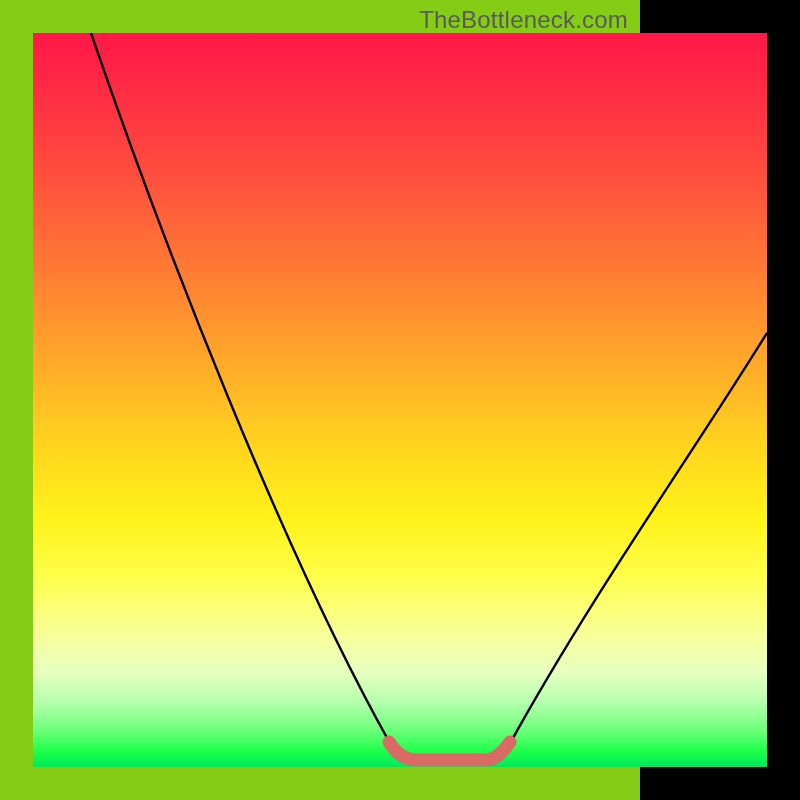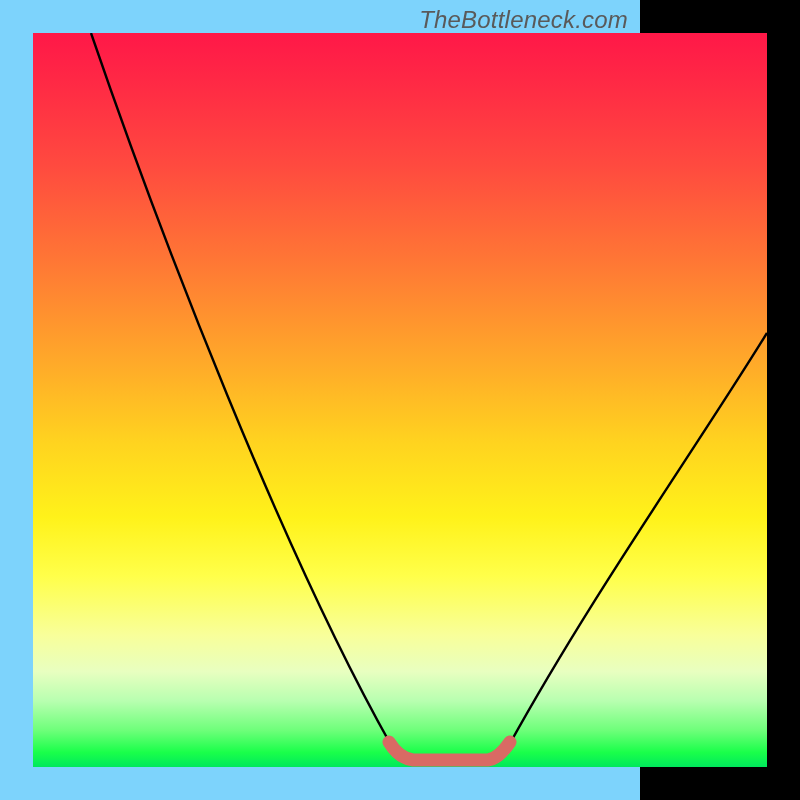--- a/index.html
+++ b/index.html
@@ -8,22 +8,21 @@
     width: 800px;
     height: 800px;
     background: #000;
     overflow: hidden;
     font-family: Arial, Helvetica, sans-serif;
   }
   .frame {
     position: relative;
     width: 640px;
     height: 800px;
-    background: #7dd3fc;
-    font-style: italic;
+    background: #84cc16;
   }
   .plot {
     position: absolute;
     left: 33px;
     top: 33px;
     width: 734px;
     height: 734px;
     
     background: linear-gradient(
       180deg,

